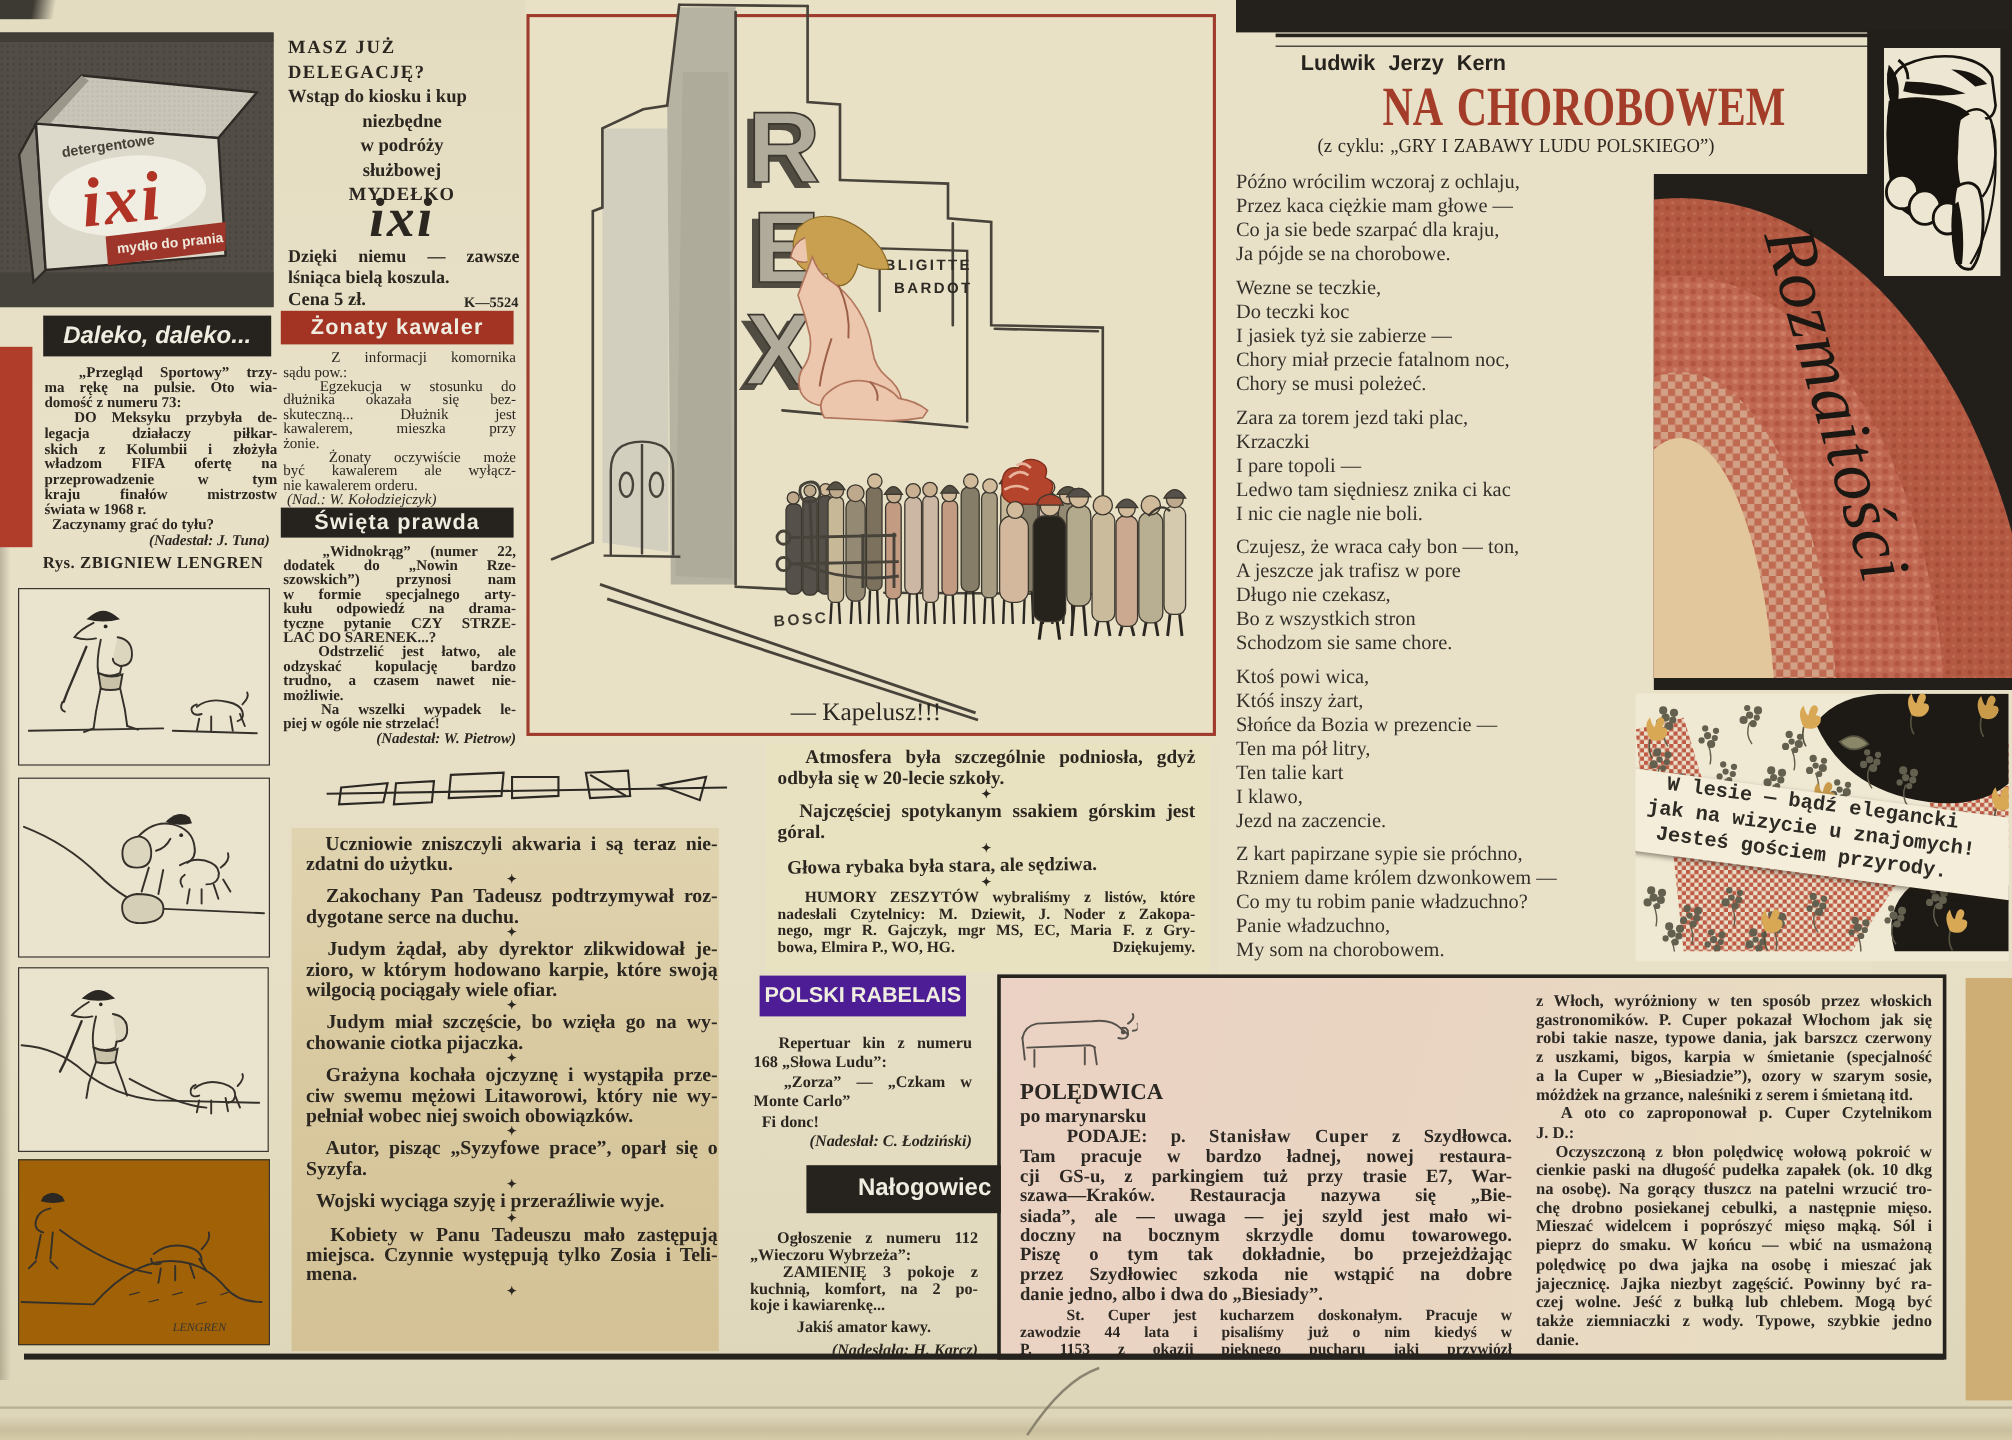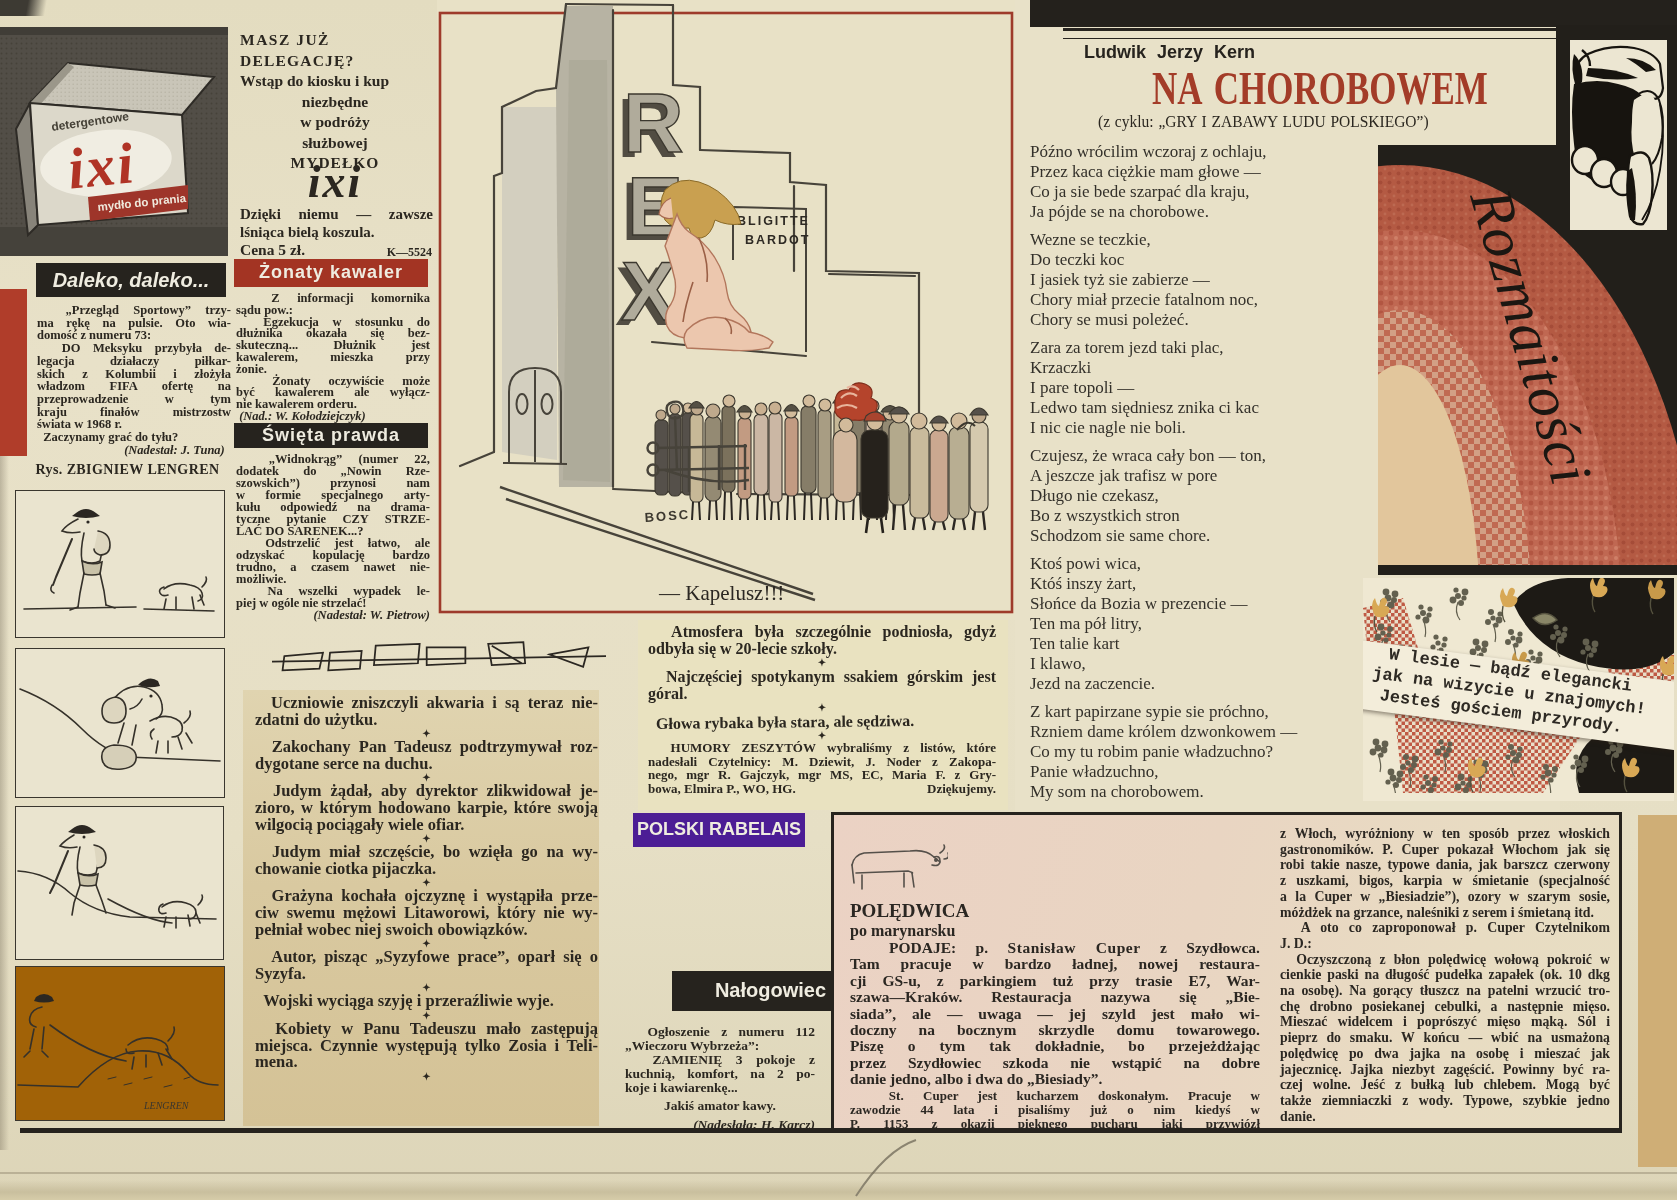--- a/index.html
+++ b/index.html
@@ -196,21 +196,21 @@
 
 <div class="abs lines" style="left:240px;top:206px;width:193px;font-size:15px;font-weight:bold;line-height:17.5px;">
       <span class="jl">Dzięki niemu — zawsze</span>
       <span>lśniąca bielą koszula.</span>
     </div>
 
 <div class="abs" style="left:240px;top:241px;width:192px;font-size:15.5px;font-weight:bold;">Cena 5 zł.<span style="float:right;font-size:12px;margin-top:4px;">K—5524</span></div>
 
 <div class="abs bar" style="left:234px;top:259px;width:194px;height:28px;background:#a33423;font-size:18px;line-height:27px;letter-spacing:1px;">Żonaty kawaler</div>
 
-<div class="abs lines" style="left:236px;top:293px;width:194px;font-size:12.5px;line-height:11.8px;font-weight:bold;">
+<div class="abs lines" style="left:236px;top:293px;width:194px;font-size:12.5px;line-height:11.8px;font-weight:normal;">
 <span class="jl">&nbsp;&nbsp;Z informacji komornika</span>
 <span>sądu pow.:</span>
 <span class="jl">&nbsp;&nbsp;Egzekucja w stosunku do</span>
 <span class="jl">dłużnika okazała się bez-</span>
 <span class="jl">skuteczną... Dłużnik jest</span>
 <span class="jl">kawalerem, mieszka przy</span>
 <span>żonie.</span>
 <span class="jl">&nbsp;&nbsp;Żonaty oczywiście może</span>
 <span class="jl">być kawalerem ale wyłącz-</span>
 <span>nie kawalerem orderu.</span>
@@ -296,20 +296,28 @@
 <div class="lines" style="font-size:13px;line-height:13.6px;">
 <span class="jl">&nbsp;&nbsp;HUMORY ZESZYTÓW wybraliśmy z listów, które</span>
 <span class="jl">nadesłali Czytelnicy: M. Dziewit, J. Noder z Zakopa-</span>
 <span class="jl">nego, mgr R. Gajczyk, mgr MS, EC, Maria F. z Gry-</span>
 <span>bowa, Elmira P., WO, HG.<span style="float:right">Dziękujemy.</span></span>
 </div>
 </div>
 
 <div class="abs bar" style="left:633px;top:813px;width:172px;height:34px;background:#4c1d95;font-size:18px;line-height:33px;white-space:nowrap;">POLSKI RABELAIS</div>
 
+<div class="abs lines" style="left:628px;top:861px;width:182px;font-size:13.5px;line-height:16.4px;font-weight:bold;">
+<span class="jl">&nbsp;&nbsp;Repertuar kin z numeru</span>
+<span>168 „Słowa Ludu”:</span>
+<span class="jl">&nbsp;&nbsp;„Zorza” — „Czkam w</span>
+<span>Monte Carlo”</span>
+<span>&nbsp;&nbsp;Fi donc!</span>
+<span class="rt" style="font-style:italic;">(Nadesłał: C. Łodziński)</span>
+</div>
 
 <div class="abs bar" style="left:633px;top:971px;width:197px;height:40px;background:#26231e;font-size:20px;line-height:39px;margin-left:39px;">Nałogowiec</div>
 
 <div class="abs lines" style="left:625px;top:1025px;width:190px;font-size:13.5px;line-height:14.1px;font-weight:bold;">
 <span class="jl">&nbsp;&nbsp;Ogłoszenie z numeru 112</span>
 <span>„Wieczoru Wybrzeża”:</span>
 <span class="jl">&nbsp;&nbsp;ZAMIENIĘ 3 pokoje z</span>
 <span class="jl">kuchnią, komfort, na 2 po-</span>
 <span>koje i kawiarenkę...</span>
 <span class="ctr" style="margin-top:4px;">Jakiś amator kawy.</span>

